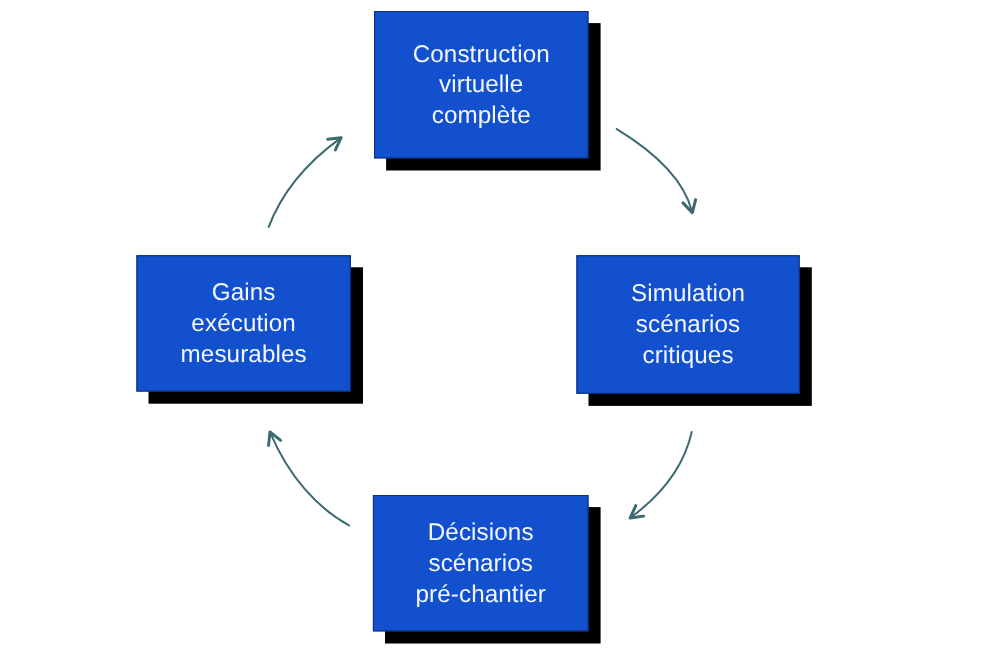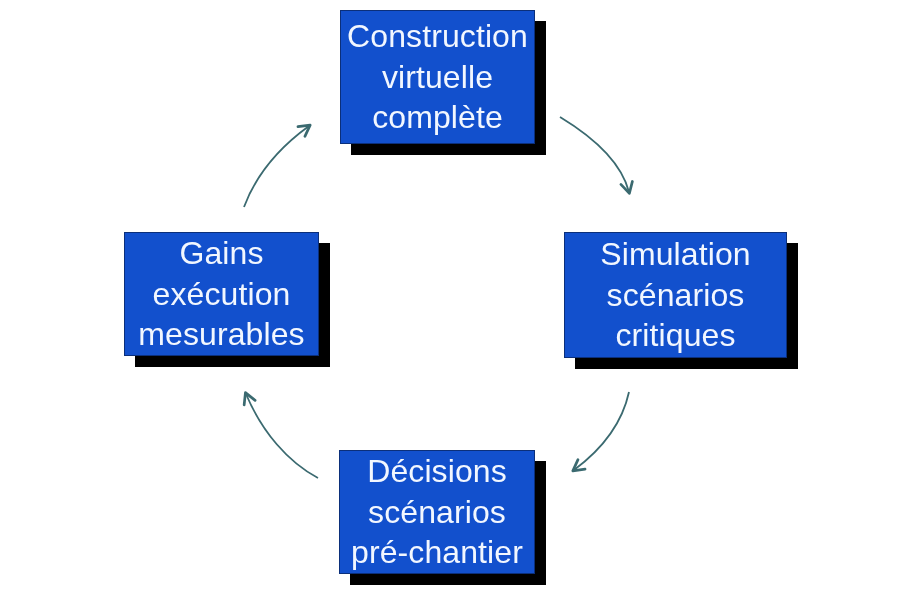--- a/index.html
+++ b/index.html
@@ -28,33 +28,33 @@
     position: absolute;
     box-sizing: border-box;
     background: #1250cd;
     border: 1px solid #0b2f7a;
     color: #f2f7ff;
     display: flex;
     align-items: center;
     justify-content: center;
     text-align: center;
     line-height: 1.28;
-    font-size: 32px;
+    font-size: 22px;
     letter-spacing: 0.1px;
     box-shadow: 11px 11px 0 0 #000000;
     z-index: 3;
   }
   .node-label {
     display: block;
     padding: 0 8px;
     white-space: pre-line;
   }
   
   #node-top    { left: 340px; top: 10px;  width: 195px; height: 134px; }
-  #node-right  { left: 564px; top: 232px; width: 223px; height: 126px; }
+  #node-right  { left: 524px; top: 232px; width: 203px; height: 126px; }
   #node-bottom { left: 339px; top: 450px; width: 196px; height: 124px; }
   #node-left   { left: 124px; top: 232px; width: 195px; height: 124px; }
 </style>
 </head>
 <body>
 
 <div id="canvas">
 
   <svg class="cycle-svg" viewBox="0 0 899 599" xmlns="http://www.w3.org/2000/svg">
     <defs>

